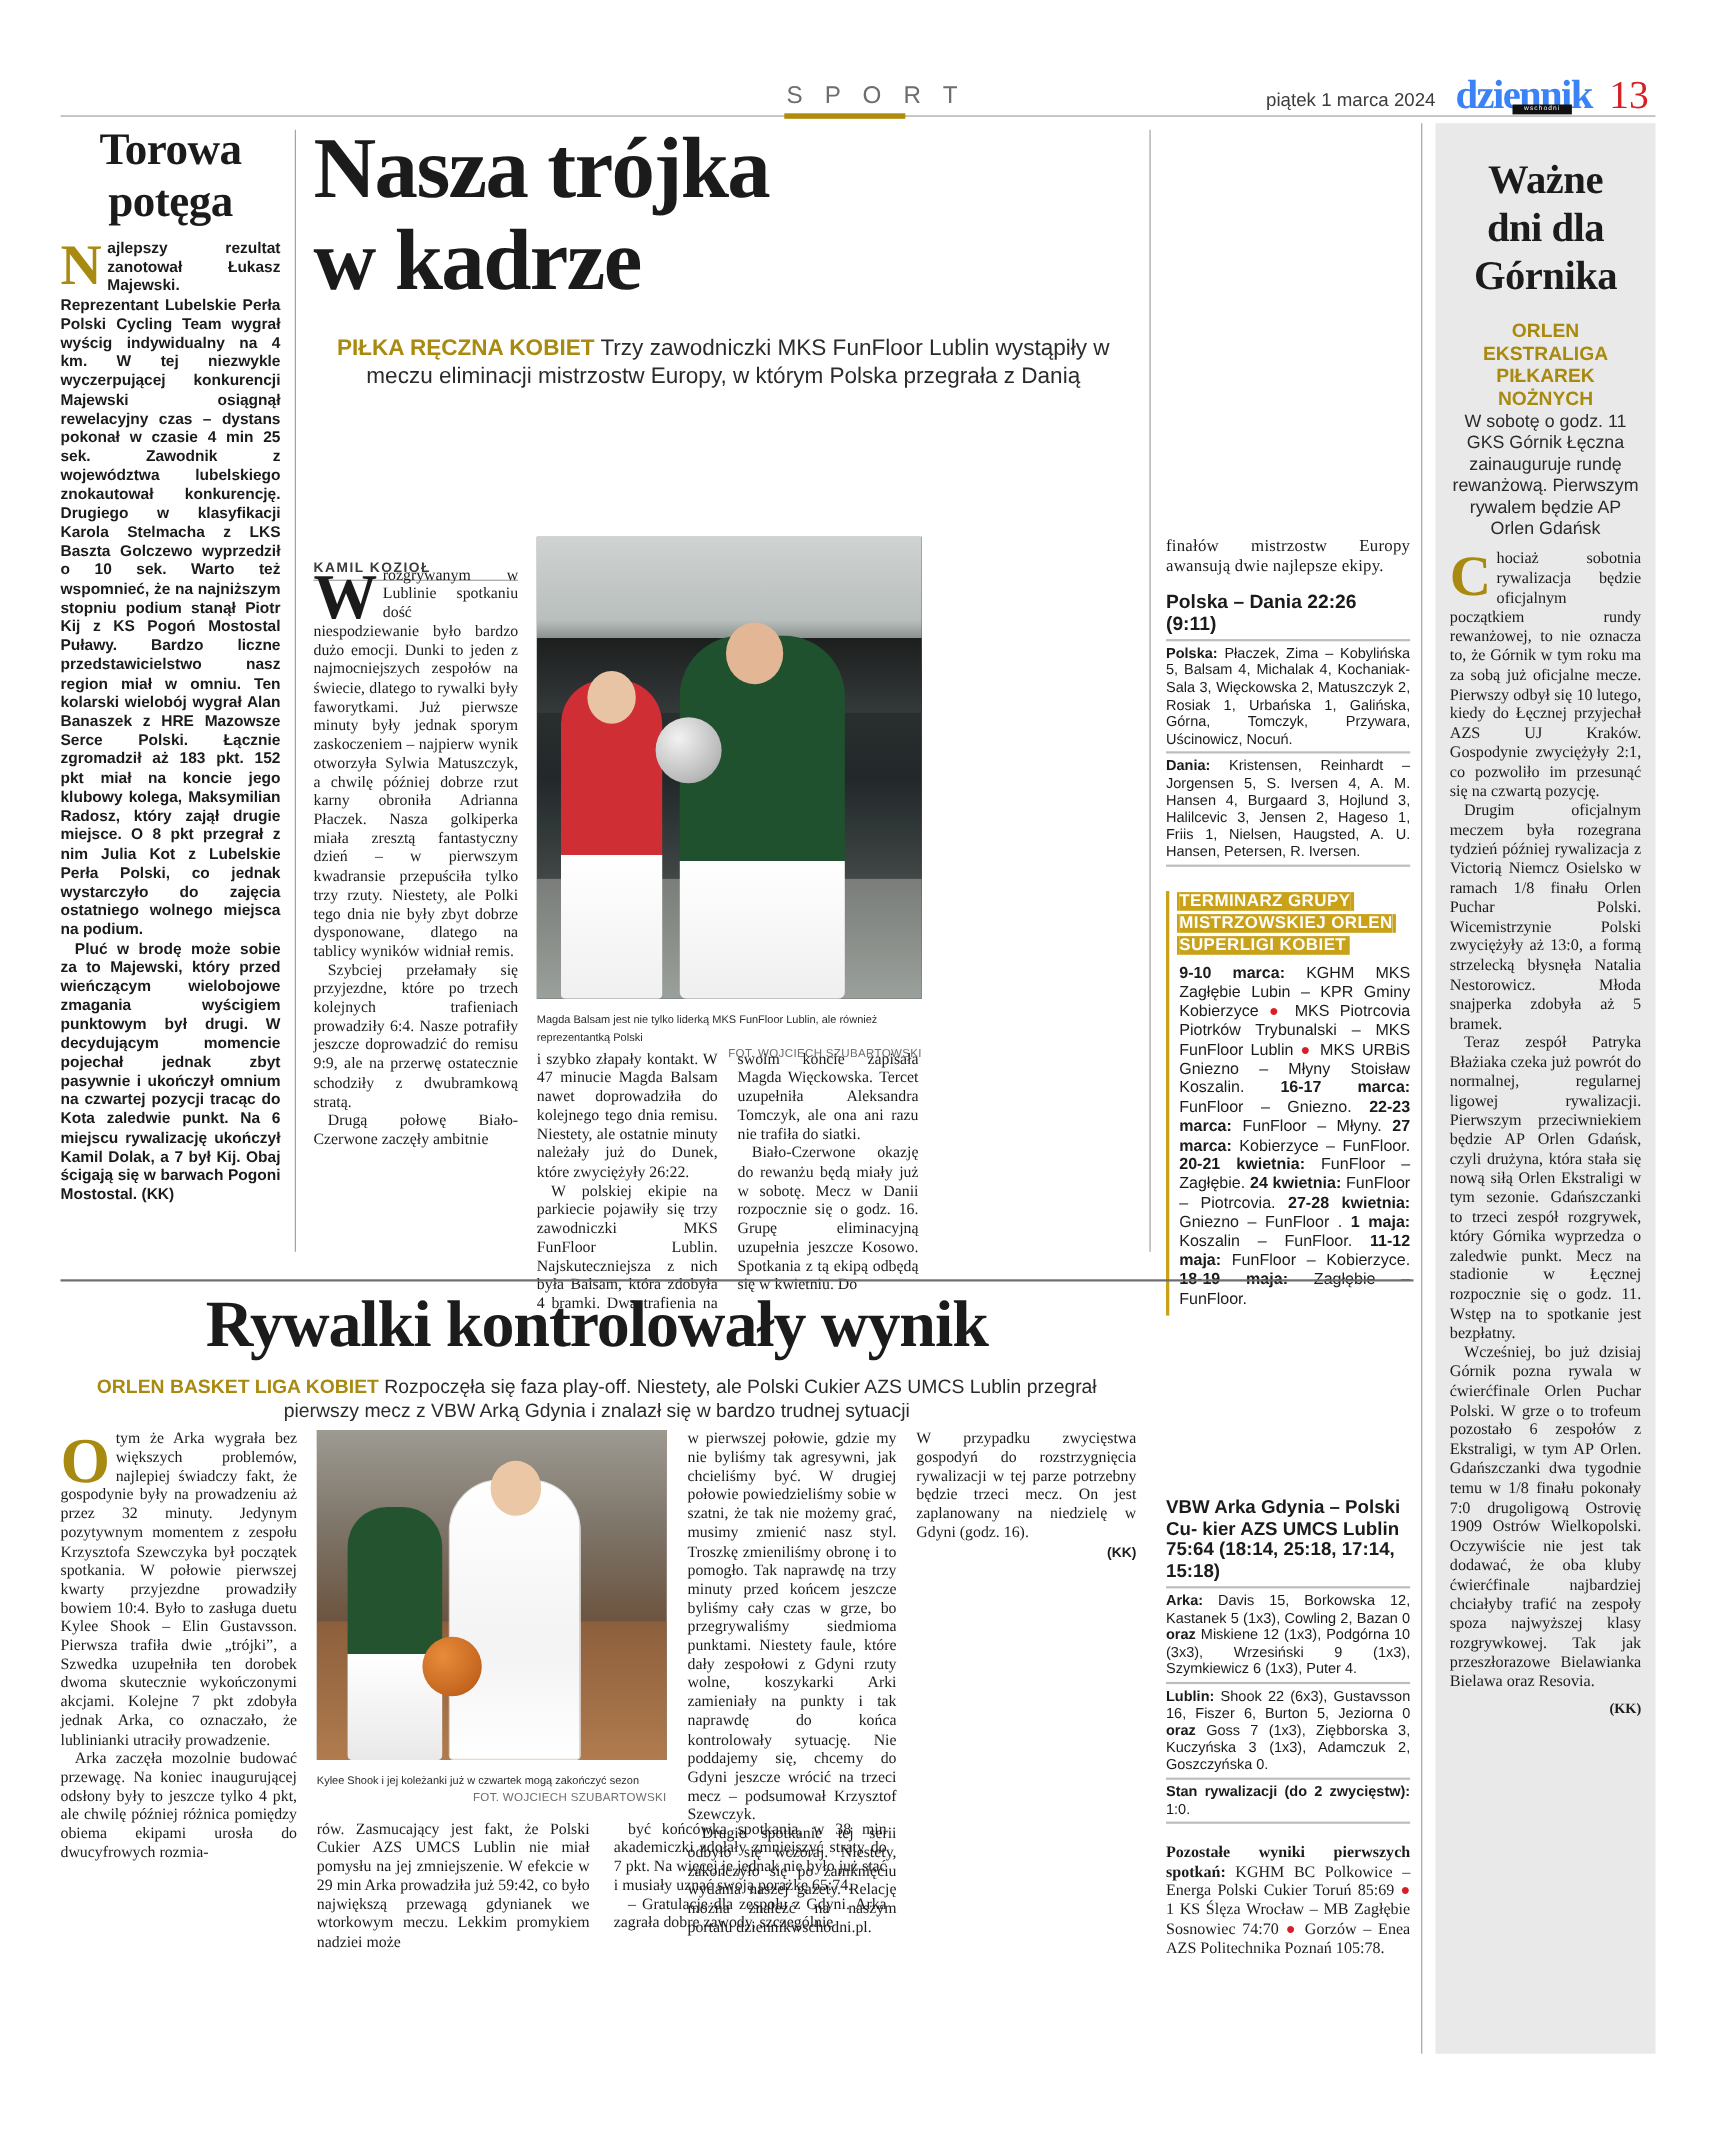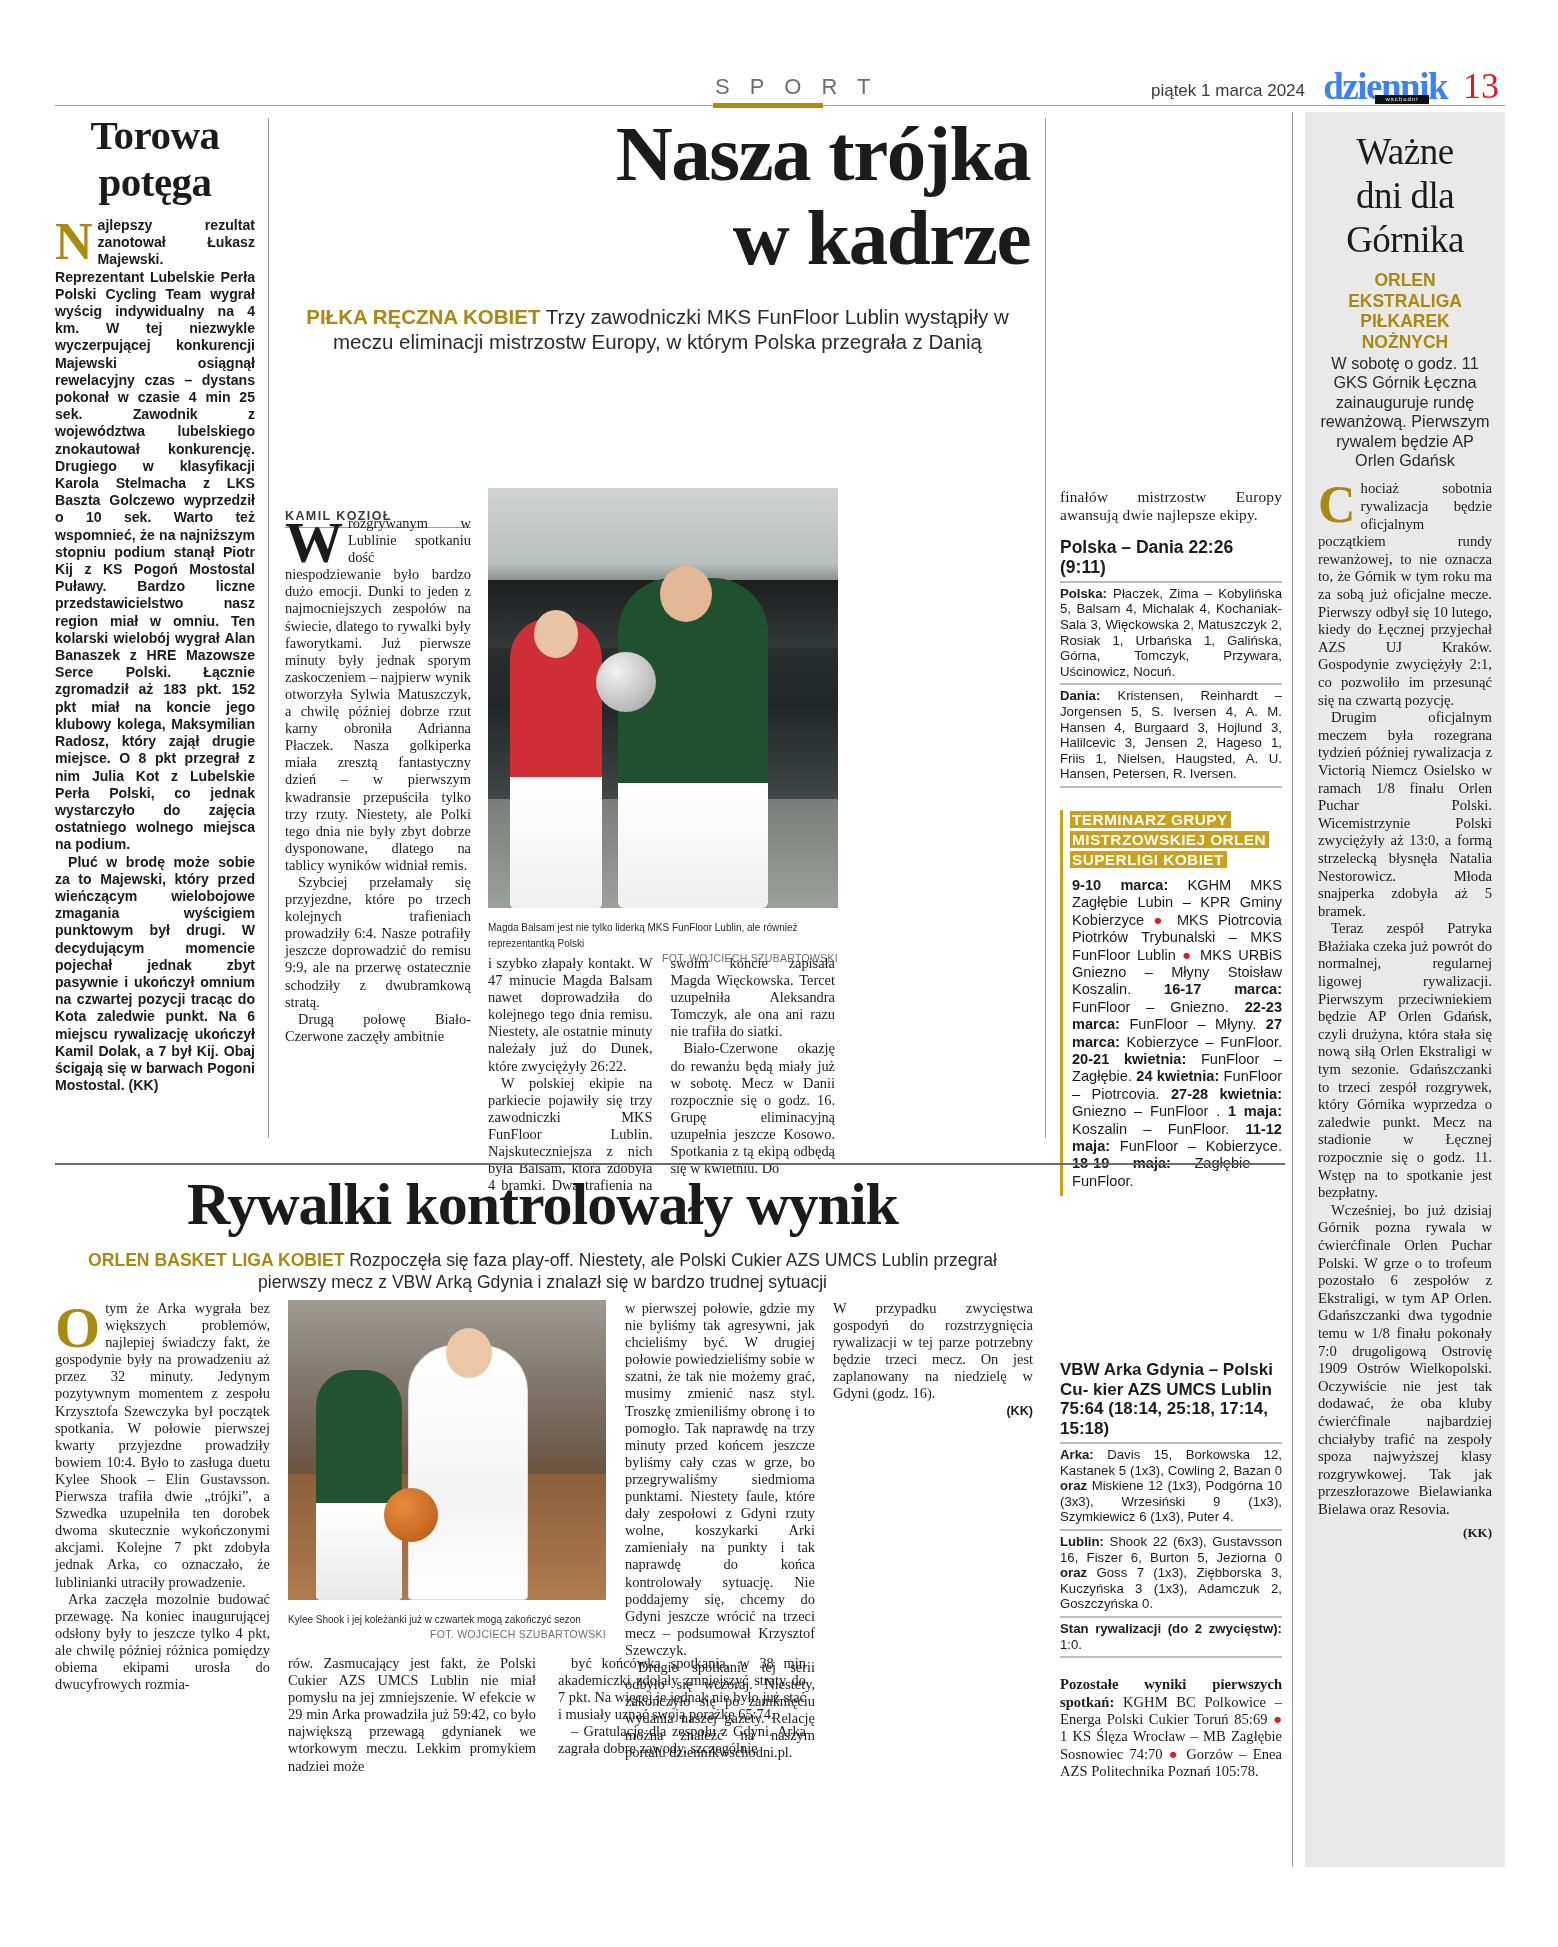--- a/index.html
+++ b/index.html
@@ -74,21 +74,21 @@
   }
   .rail-body { font-size:14.1px; line-height:17.2px; font-weight:bold; text-align:justify; hyphens:auto; }
   .vrule {
     position:absolute; background:#9a9a9a; width:1px;
   }
 
   
   .main-art { position:absolute; left:285px; top:112px; width:745px; }
   .main-art h1 {
     margin:0; font-family:"Liberation Serif", serif; font-weight:bold;
-    font-size:79px; line-height:84px; text-align:right; letter-spacing:-1.5px;
+    font-size:79px; line-height:84px; text-align:left; letter-spacing:-1.5px;
   }
   .main-lead {
     margin-top:24px; text-align:center;
     font-size:20.5px; line-height:25px; color:#2b2b2b;
   }
   .byline {
     margin-top:22px; font-size:12.5px; letter-spacing:1.4px;
     font-weight:bold; color:#3a3a3a; border-bottom:1px solid #9a9a9a;
     padding-bottom:4px; width:185px;
   }
@@ -140,21 +140,21 @@
   }
   .terminarz .txt b { font-weight:bold; }
   .dot { color:#d81f26; }
 
   
   .right-rail {
     position:absolute; left:1305px; top:112px; width:200px; height:1755px;
     background:#e9e9e9; padding:14px 13px;
   }
   .right-rail h2 {
-    margin:4px; font-family:"Liberation Serif", serif; font-weight:normal;
+    margin:16px; font-family:"Liberation Serif", serif; font-weight:bold;
     font-size:37px; line-height:44px; text-align:center; letter-spacing:-0.5px;
   }
   .rr-kicker {
     margin-top:8px; text-align:center; color:#a98a10;
     font-weight:bold; font-size:17.5px; line-height:20.5px;
   }
   .rr-lead {
     text-align:center; font-size:16.2px; line-height:19.4px; color:#2a2a2a;
     margin-top:2px;
   }

